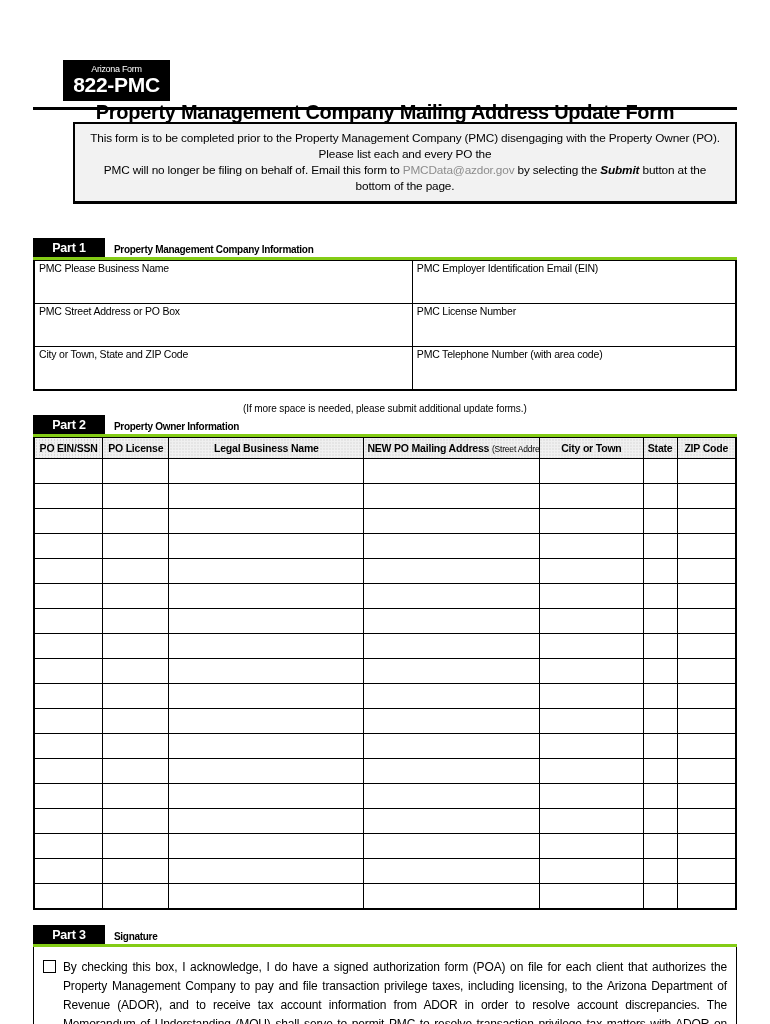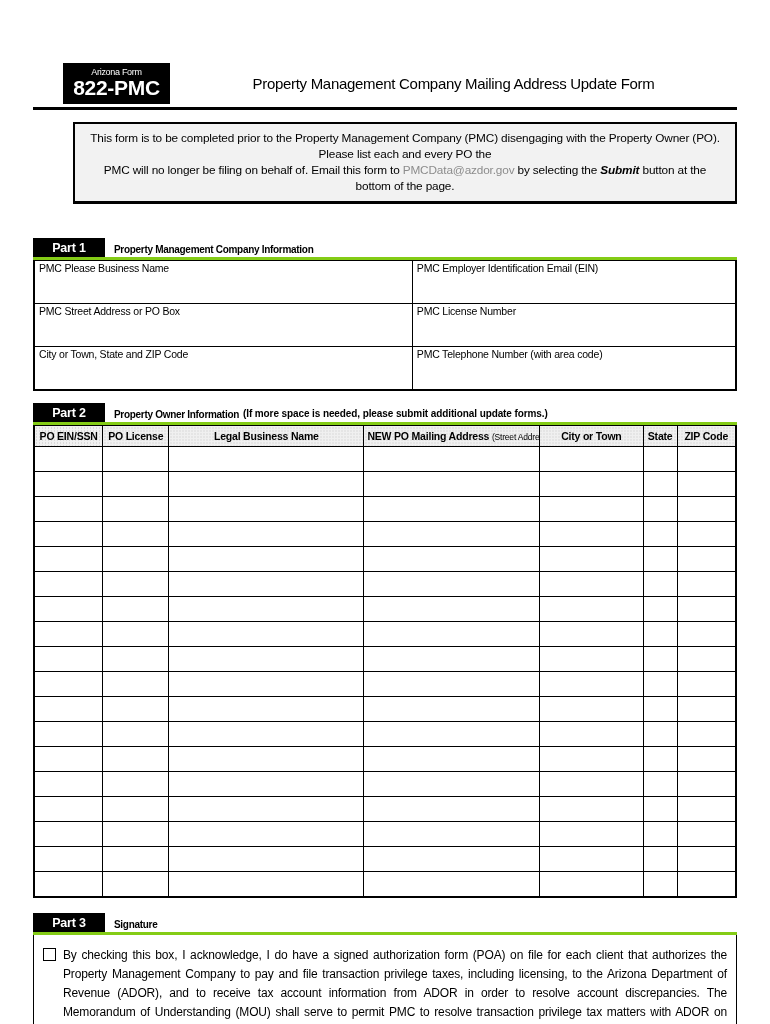--- a/index.html
+++ b/index.html
@@ -4,50 +4,50 @@
 <style>
   html,body{margin:0;padding:0;background:#fff;}
   body{
     width:770px;height:1024px;position:relative;overflow:hidden;
     font-family:"Liberation Sans",sans-serif;color:#000;
     -webkit-font-smoothing:antialiased;
   }
   .page{position:absolute;left:33px;top:60px;width:704px;}
 
   
-  .header{display:flex;align-items:center;height:46px;}
+  .header{display:flex;height:46px;flex-direction:column;}
   .form-id-box{
     background:#000;color:#fff;width:107px;margin-left:30px;
     padding:4px 4px 5px 4px;box-sizing:border-box;text-align:center;
     letter-spacing:-0.3px;
   }
   .form-id-label{font-size:9px;line-height:10px;}
   .form-id-number{font-size:21px;font-weight:bold;line-height:22px;}
-  .form-title{flex:1;text-align:center;font-weight:normal;font-size:15px;letter-spacing:-0.3px;}
+  .form-title{flex:1;text-align:center;font-weight:bold;font-size:20px;letter-spacing:-0.3px;}
   .header-rule{height:3px;background:#000;margin-top:1px;}
 
   
   .instruction-box{
     margin-top:12px;border:2px solid #000;border-bottom-width:3px;
     background:#f2f2f2;padding:6px 10px 7px 10px;
     text-align:center;font-size:11.8px;line-height:16px;letter-spacing:-0.15px;margin-left:40px;
   }
   .email-link{color:#8c8c8c;}
   .submit-word{font-weight:bold;font-style:italic;}
 
   
   .part-header{display:flex;align-items:flex-end;border-bottom:3px solid #84cc16;margin-top:34px;}
   .part-header.tight{margin-top:12px;}
   .part-header.p3{margin-top:15px;}
   .part-badge{
     background:#000;color:#fff;font-weight:bold;font-size:12.5px;
     width:72px;text-align:center;padding:3px 0 2px 0;letter-spacing:-0.2px;
   }
   .part-title{font-weight:bold;font-size:10px;margin-left:9px;padding-bottom:2px;letter-spacing:-0.3px;}
-  .part-note{font-size:10px;font-weight:bold;margin-left:4px;padding-bottom:3px;letter-spacing:-0.1px;}
+  .part-note{font-size:10px;font-weight:normal;margin-left:4px;padding-bottom:20px;letter-spacing:-0.1px;}
 
   
   table{border-collapse:collapse;width:100%;table-layout:fixed;}
   .p1-table{border:2px solid #000;border-top:none;}
   .p1-table td{
     border:1px solid #000;height:40px;vertical-align:top;
     padding:1px 4px;font-size:10.5px;letter-spacing:-0.2px;
   }
   .p1-left{width:54%;}
   .p1-right{width:46%;}

